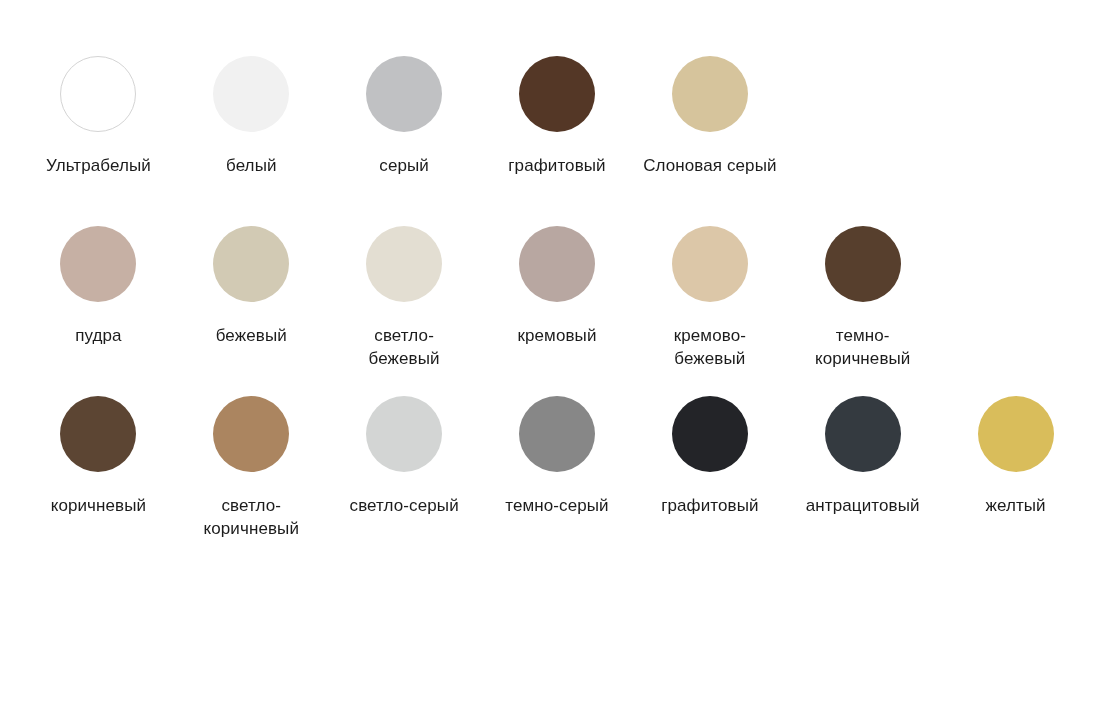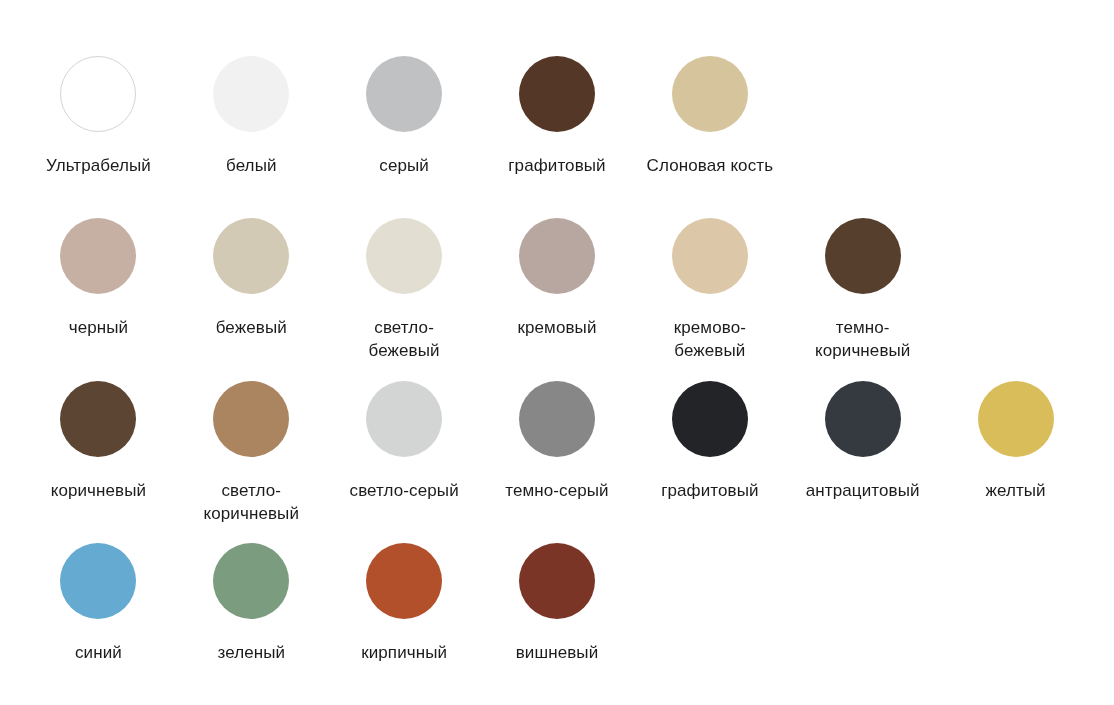--- a/index.html
+++ b/index.html
@@ -80,27 +80,27 @@
       <div class="swatch">
         <div class="swatch-circle" style="background: rgb(192, 193, 195);"></div>
         <div class="swatch-label">серый</div>
       </div>
       <div class="swatch">
         <div class="swatch-circle" style="background: rgb(84, 55, 38);"></div>
         <div class="swatch-label">графитовый</div>
       </div>
       <div class="swatch">
         <div class="swatch-circle" style="background: rgb(214, 196, 156);"></div>
-        <div class="swatch-label">Слоновая кость</div>
+        <div class="swatch-label">Слоновая серый</div>
       </div>
     </div>
     <div class="swatch-row">
       <div class="swatch">
         <div class="swatch-circle" style="background: rgb(198, 176, 164);"></div>
-        <div class="swatch-label">черный</div>
+        <div class="swatch-label">пудра</div>
       </div>
       <div class="swatch">
         <div class="swatch-circle" style="background: rgb(210, 202, 180);"></div>
         <div class="swatch-label">бежевый</div>
       </div>
       <div class="swatch">
         <div class="swatch-circle" style="background: rgb(227, 222, 210);"></div>
         <div class="swatch-label">светло-
 бежевый</div>
       </div>
@@ -143,31 +143,13 @@
       </div>
       <div class="swatch">
         <div class="swatch-circle" style="background: rgb(52, 58, 64);"></div>
         <div class="swatch-label">антрацитовый</div>
       </div>
       <div class="swatch">
         <div class="swatch-circle" style="background: rgb(217, 189, 91);"></div>
         <div class="swatch-label">желтый</div>
       </div>
     </div>
-    <div class="swatch-row">
-      <div class="swatch">
-        <div class="swatch-circle" style="background: rgb(100, 170, 209);"></div>
-        <div class="swatch-label">синий</div>
-      </div>
-      <div class="swatch">
-        <div class="swatch-circle" style="background: rgb(124, 156, 128);"></div>
-        <div class="swatch-label">зеленый</div>
-      </div>
-      <div class="swatch">
-        <div class="swatch-circle" style="background: rgb(177, 80, 43);"></div>
-        <div class="swatch-label">кирпичный</div>
-      </div>
-      <div class="swatch">
-        <div class="swatch-circle" style="background: rgb(123, 53, 38);"></div>
-        <div class="swatch-label">вишневый</div>
-      </div>
-    </div>
   </div>
 
 </body></html>

